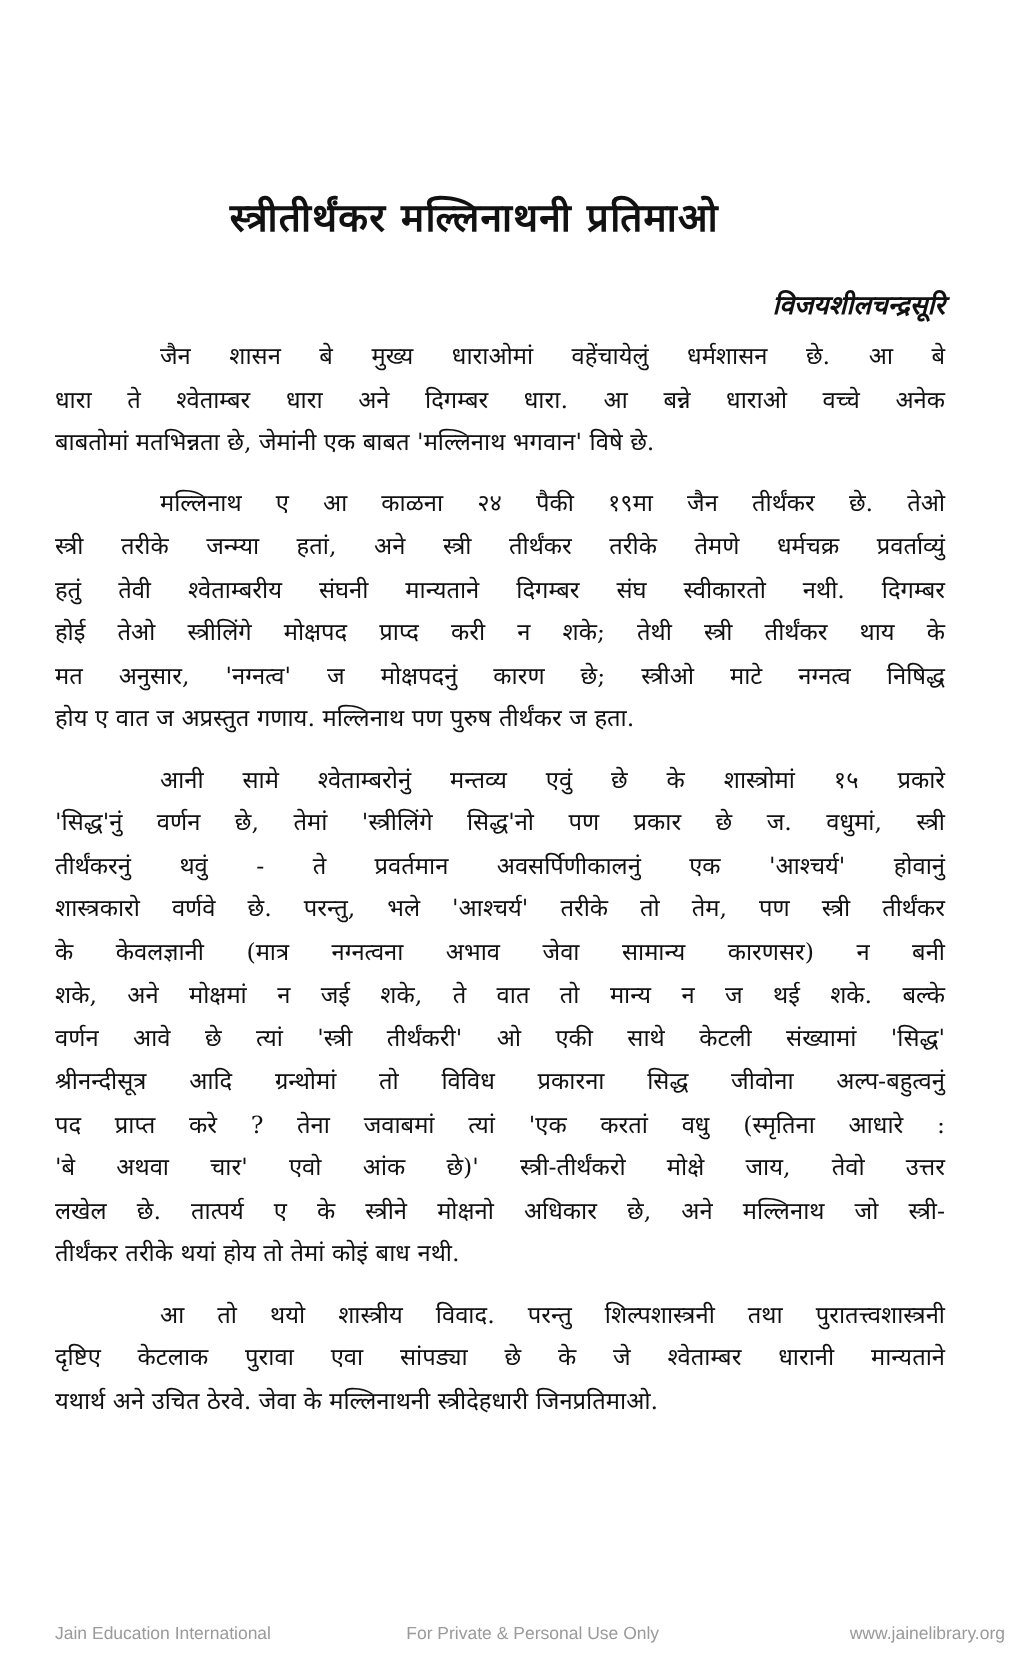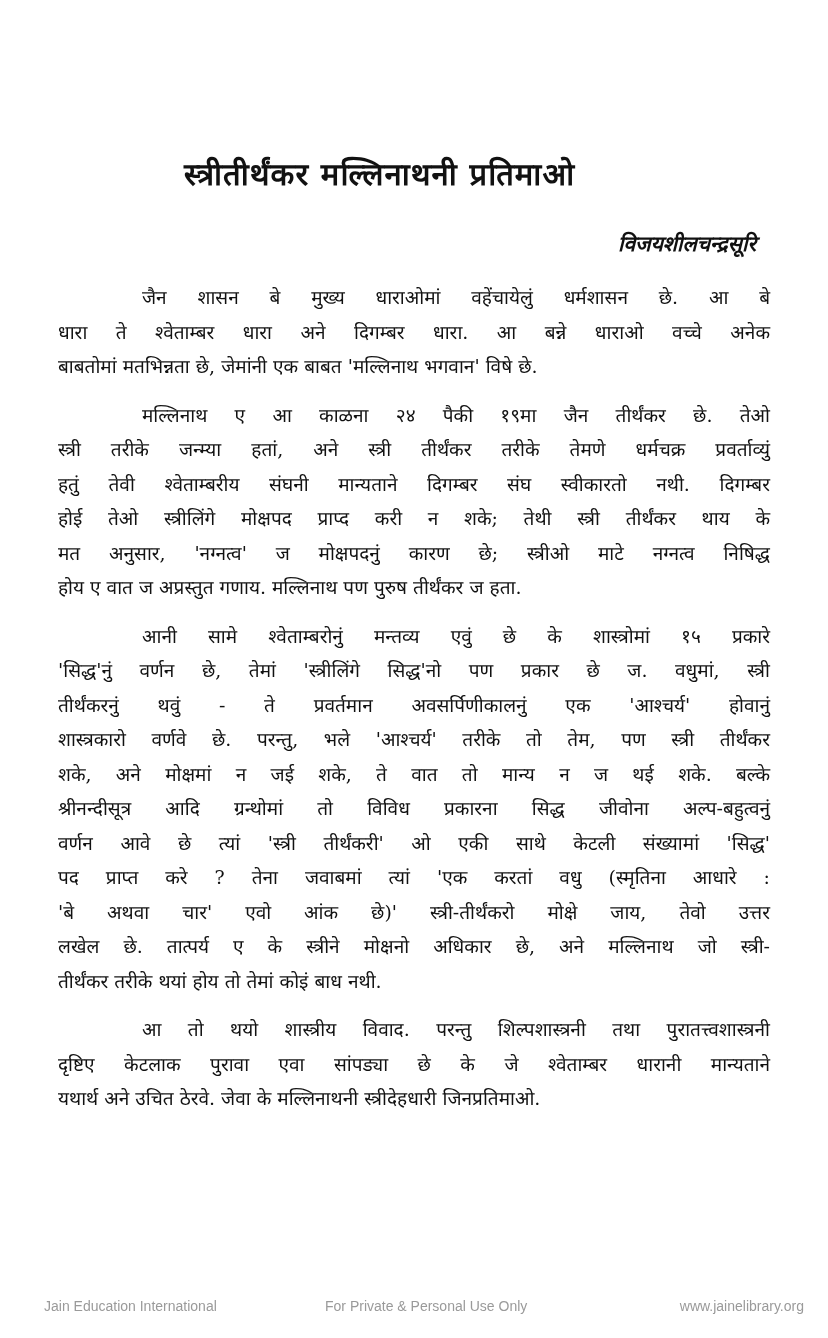--- a/index.html
+++ b/index.html
@@ -31,23 +31,22 @@
       top: 213px;
       right: 56px;
       font-size: 21px;
       font-weight: bold;
       margin: 16px;
       font-style: italic;
     }
     .body-text {
       position: absolute;
       top: 268px;
-      left: 58px;
+      left: 44px;
       width: 712px;
-      margin-top: 12px;
     }
     .para {
       margin: 0 0 14px 0;
       font-size: 19px;
       line-height: 34.5px;
       text-align: justify;
     }
     .line {
       display: block;
       white-space: nowrap;
@@ -96,23 +95,24 @@
     <span class="line">हतुं तेवी श्वेताम्बरीय संघनी मान्यताने दिगम्बर संघ स्वीकारतो नथी. दिगम्बर</span>
     <span class="line">होई तेओ स्त्रीलिंगे मोक्षपद प्राप्द करी न शके; तेथी स्त्री तीर्थंकर थाय के</span>
     <span class="line">मत अनुसार, 'नग्नत्व' ज मोक्षपदनुं कारण छे; स्त्रीओ माटे नग्नत्व निषिद्ध</span>
     <span class="line last">होय ए वात ज अप्रस्तुत गणाय. मल्लिनाथ पण पुरुष तीर्थंकर ज हता.</span>
   </p>
   <p class="para">
     <span class="line indent">आनी सामे श्वेताम्बरोनुं मन्तव्य एवुं छे के शास्त्रोमां १५ प्रकारे</span>
     <span class="line">'सिद्ध'नुं वर्णन छे, तेमां 'स्त्रीलिंगे सिद्ध'नो पण प्रकार छे ज. वधुमां, स्त्री</span>
     <span class="line">तीर्थंकरनुं थवुं - ते प्रवर्तमान अवसर्पिणीकालनुं एक 'आश्चर्य' होवानुं</span>
     <span class="line">शास्त्रकारो वर्णवे छे. परन्तु, भले 'आश्चर्य' तरीके तो तेम, पण स्त्री तीर्थंकर</span>
+    <span class="line">के केवलज्ञानी (मात्र नग्नत्वना अभाव जेवा सामान्य कारणसर) न बनी</span>
     <span class="line">शके, अने मोक्षमां न जई शके, ते वात तो मान्य न ज थई शके. बल्के</span>
+    <span class="line">वर्णन आवे छे त्यां 'स्त्री तीर्थंकरी' ओ एकी साथे केटली संख्यामां 'सिद्ध'</span>
     <span class="line">श्रीनन्दीसूत्र आदि ग्रन्थोमां तो विविध प्रकारना सिद्ध जीवोना अल्प-बहुत्वनुं</span>
-    <span class="line">वर्णन आवे छे त्यां 'स्त्री तीर्थंकरी' ओ एकी साथे केटली संख्यामां 'सिद्ध'</span>
     <span class="line">पद प्राप्त करे ? तेना जवाबमां त्यां 'एक करतां वधु (स्मृतिना आधारे :</span>
     <span class="line">'बे अथवा चार' एवो आंक छे)' स्त्री-तीर्थंकरो मोक्षे जाय, तेवो उत्तर</span>
     <span class="line">लखेल छे. तात्पर्य ए के स्त्रीने मोक्षनो अधिकार छे, अने मल्लिनाथ जो स्त्री-</span>
     <span class="line last">तीर्थंकर तरीके थयां होय तो तेमां कोइं बाध नथी.</span>
   </p>
   <p class="para">
     <span class="line indent">आ तो थयो शास्त्रीय विवाद. परन्तु शिल्पशास्त्रनी तथा पुरातत्त्वशास्त्रनी</span>
     <span class="line">दृष्टिए केटलाक पुरावा एवा सांपड्या छे के जे श्वेताम्बर धारानी मान्यताने</span>
     <span class="line last">यथार्थ अने उचित ठेरवे. जेवा के मल्लिनाथनी स्त्रीदेहधारी जिनप्रतिमाओ.</span>
   </p>

